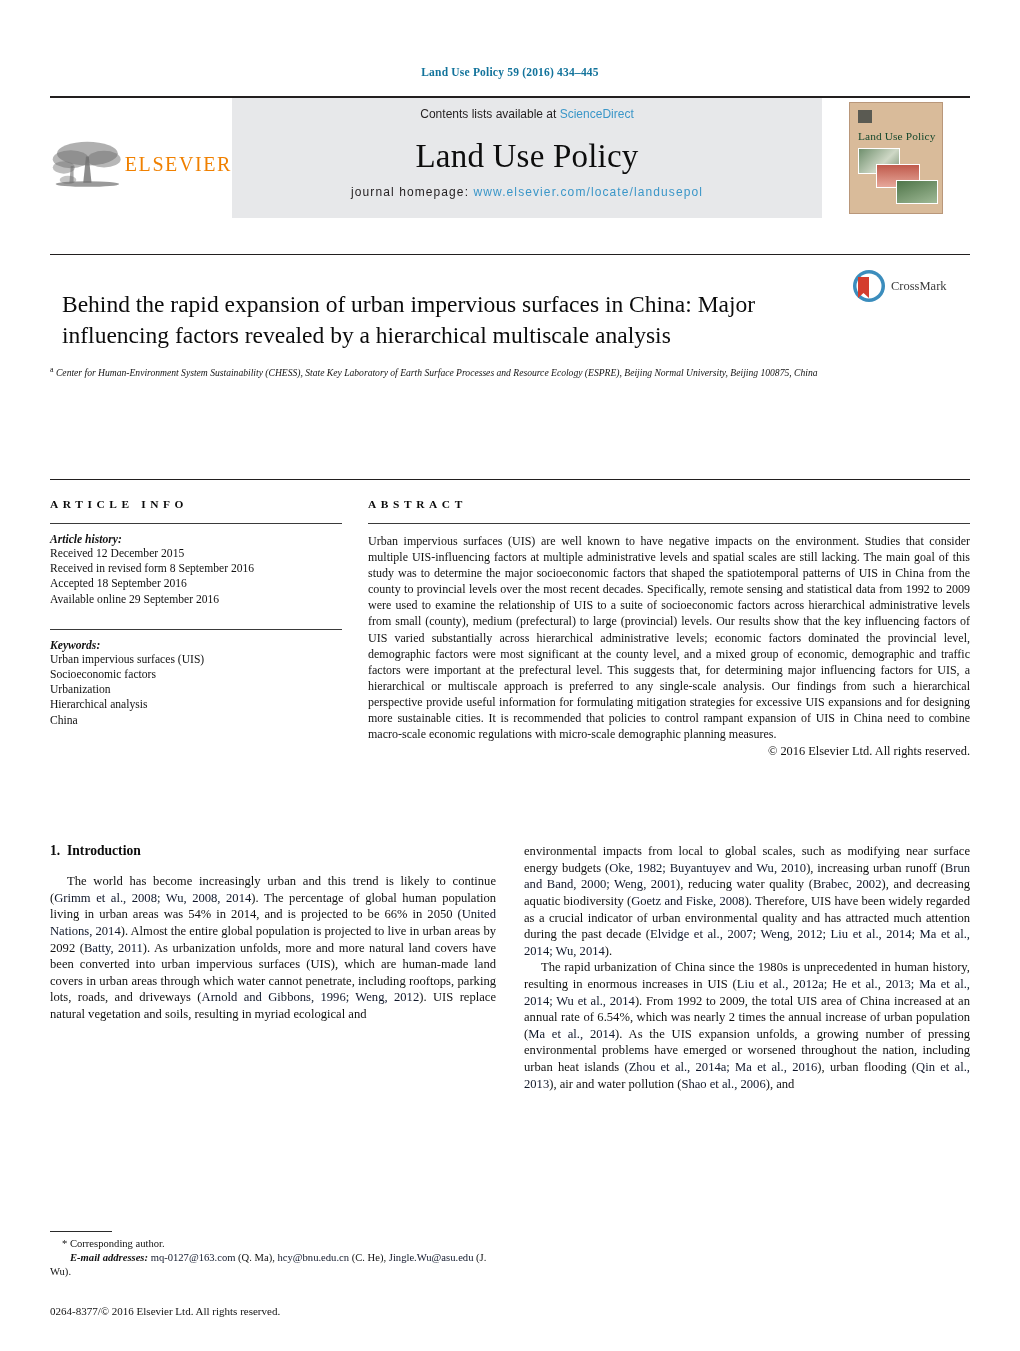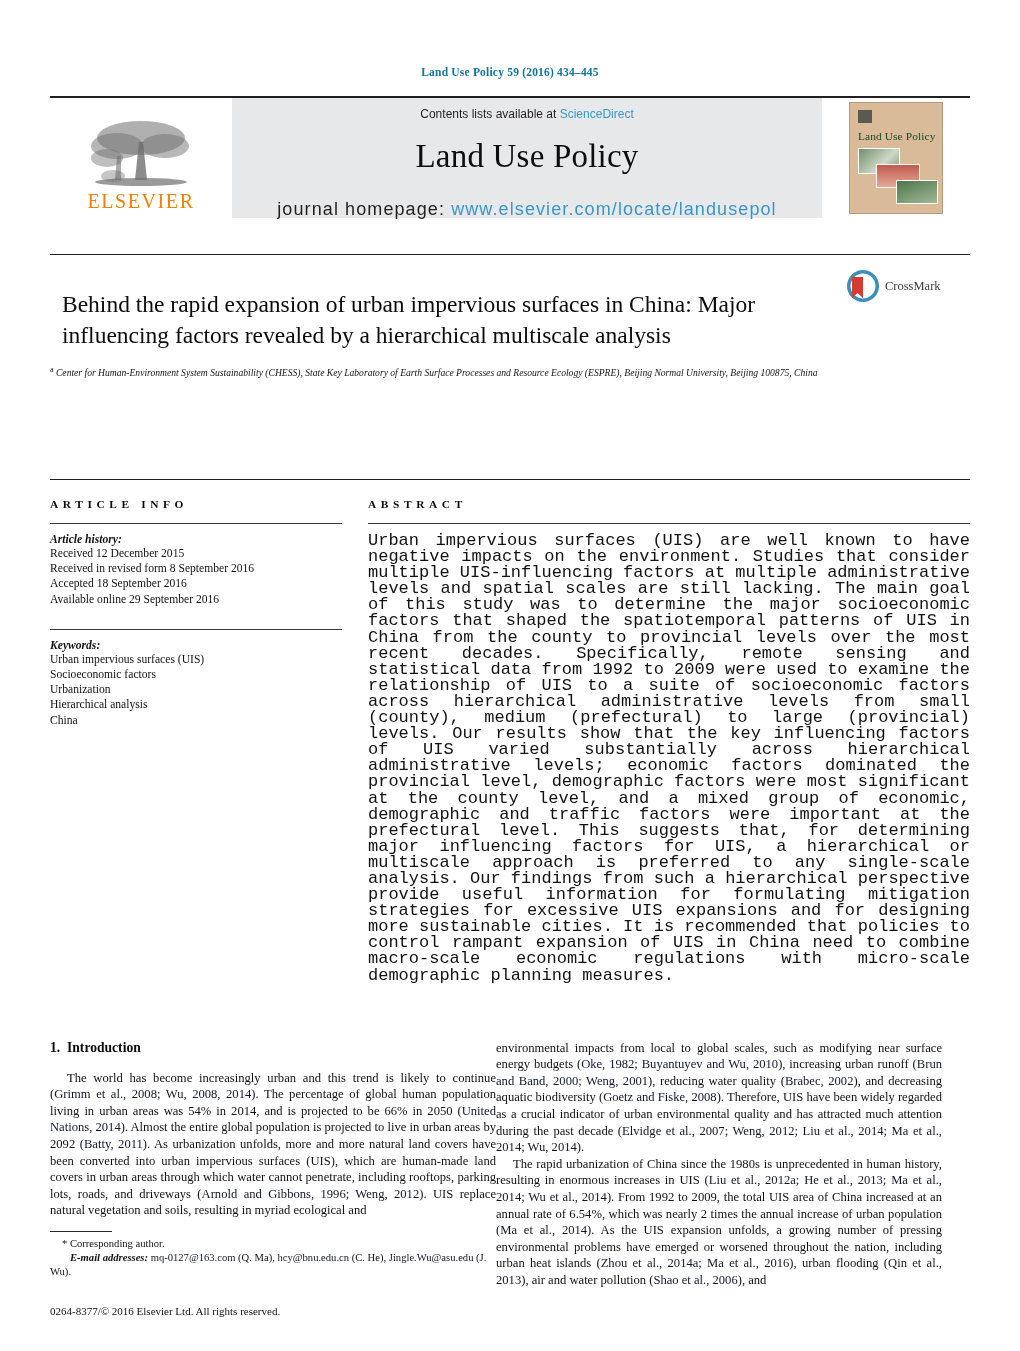--- a/index.html
+++ b/index.html
@@ -39,21 +39,21 @@
     margin-top: 14px;
     border-top: 2px solid #221f1f;
     display: flex;
     align-items: stretch;
     height: 120px;
   }
   .mast-left {
     width: 182px;
     flex: 0 0 182px;
     display: flex;
-    flex-direction: column;
+    flex-direction: row;
     align-items: center;
     justify-content: center;
     padding-top: 11px;
   }
   .elsevier-tree { width: 108px; height: 74px; display:block; }
   .elsevier-word {
     color: #f08000;
     font-family: "Liberation Serif", serif;
     font-size: 20px;
     letter-spacing: 1.6px;
@@ -77,23 +77,23 @@
   .contents-line .sd { color: #3a96c8; }
   .journal-name {
     font-family: "Liberation Serif", serif;
     font-size: 33px;
     color: #0d0d0d;
     margin-top: 17px;
     letter-spacing: .2px;
   }
   .homepage-line {
     font-family: "Liberation Sans", sans-serif;
-    font-size: 18px;
+    font-size: 12px;
     color: #231f20;
-    margin-top: 24px;
+    margin-top: 10px;
     letter-spacing: 1.1px;
   }
   .homepage-line .url { color: #3a96c8; }
   .mast-right {
     width: 148px;
     flex: 0 0 148px;
     display: flex;
     align-items: center;
     justify-content: center;
   }
@@ -158,21 +158,21 @@
     font-style: italic;
     line-height: 14px;
     margin-top: 11px;
     width: 790px;
     color: #131313;
   }
   .affil sup { font-style: normal; font-size: 8px; }
 
   .crossmark {
     position: absolute;
-    right: 6px;
+    right: 0px;
     top: 14px;
     width: 118px;
     display: flex;
     align-items: center;
     gap: 5px;
   }
   .cm-badge { width: 34px; height: 34px; display:block; }
   .cm-label {
     font-family: "Liberation Serif", serif;
     font-size: 12.5px;
@@ -207,37 +207,37 @@
     font-weight: bold;
     color: #111;
   }
   .info-line {
     font-size: 11.6px;
     line-height: 15.2px;
     color: #111;
   }
   .info-group-2 { margin-top: 22px; }
   .abs-text {
-    font-size: 17px;
+    font-size: 12px;
     line-height: 16.1px;
     text-align: justify;
     color: #111;
-    font-family: Liberation Mono, monospace;
   }
   .abs-copy {
     font-size: 12.4px;
     text-align: right;
     margin-top: 2px;
     color: #111;
   }
 
   
   .body-cols {
-    margin-top: 56px;
-    display: flex;
+    margin-top: 84px;
+    display: flex;
+    gap: 28px;
   }
   .bcol { width: 446px; flex: 0 0 446px; }
   h2.sec-title {
     font-size: 13.6px;
     font-weight: bold;
     margin: 0 0 14px 0;
     color: #0b0b0b;
   }
   .para {
     font-size: 12.6px;
@@ -372,20 +372,21 @@
         <div class="info-line">Urbanization</div>
         <div class="info-line">Hierarchical analysis</div>
         <div class="info-line">China</div>
       </div>
     </div>
 
     <div class="col-abs">
       <div class="sec-heading">ABSTRACT</div>
       <div class="rule"></div>
       <div class="abs-text">Urban impervious surfaces (UIS) are well known to have negative impacts on the environment. Studies that consider multiple UIS-influencing factors at multiple administrative levels and spatial scales are still lacking. The main goal of this study was to determine the major socioeconomic factors that shaped the spatiotemporal patterns of UIS in China from the county to provincial levels over the most recent decades. Specifically, remote sensing and statistical data from 1992 to 2009 were used to examine the relationship of UIS to a suite of socioeconomic factors across hierarchical administrative levels from small (county), medium (prefectural) to large (provincial) levels. Our results show that the key influencing factors of UIS varied substantially across hierarchical administrative levels; economic factors dominated the provincial level, demographic factors were most significant at the county level, and a mixed group of economic, demographic and traffic factors were important at the prefectural level. This suggests that, for determining major influencing factors for UIS, a hierarchical or multiscale approach is preferred to any single-scale analysis. Our findings from such a hierarchical perspective provide useful information for formulating mitigation strategies for excessive UIS expansions and for designing more sustainable cities. It is recommended that policies to control rampant expansion of UIS in China need to combine macro-scale economic regulations with micro-scale demographic planning measures.</div>
+      <div class="abs-copy">© 2016 Elsevier Ltd. All rights reserved.</div>
     </div>
   </div>
 
   <div class="body-cols">
     <div class="bcol">
       <h2 class="sec-title">
         <span>1.</span>&nbsp;&nbsp;<span>Introduction</span>
       </h2>
       <p class="para">The world has become increasingly urban and this trend is likely to continue (<span class="ref">Grimm et al., 2008; Wu, 2008, 2014</span>). The percentage of global human population living in urban areas was 54% in 2014, and is projected to be 66% in 2050 (<span class="ref">United Nations, 2014</span>). Almost the entire global population is projected to live in urban areas by 2092 (<span class="ref">Batty, 2011</span>). As urbanization unfolds, more and more natural land covers have been converted into urban impervious surfaces (UIS), which are human-made land covers in urban areas through which water cannot penetrate, including rooftops, parking lots, roads, and driveways (<span class="ref">Arnold and Gibbons, 1996; Weng, 2012</span>). UIS replace natural vegetation and soils, resulting in myriad ecological and</p>
     </div>

